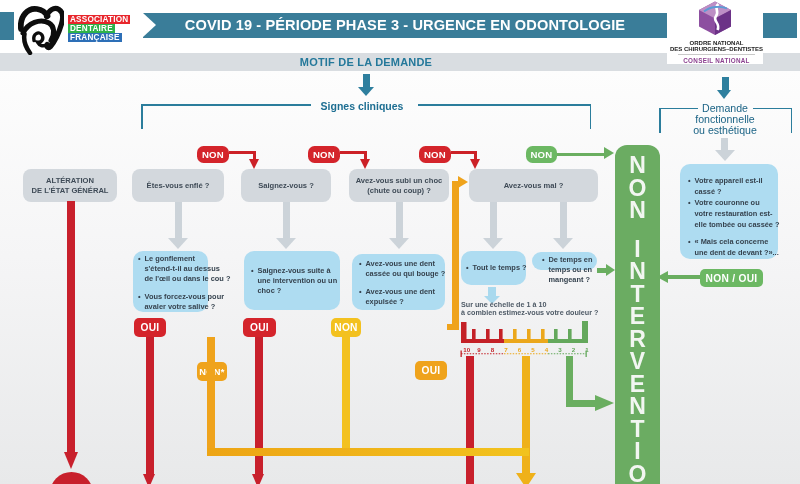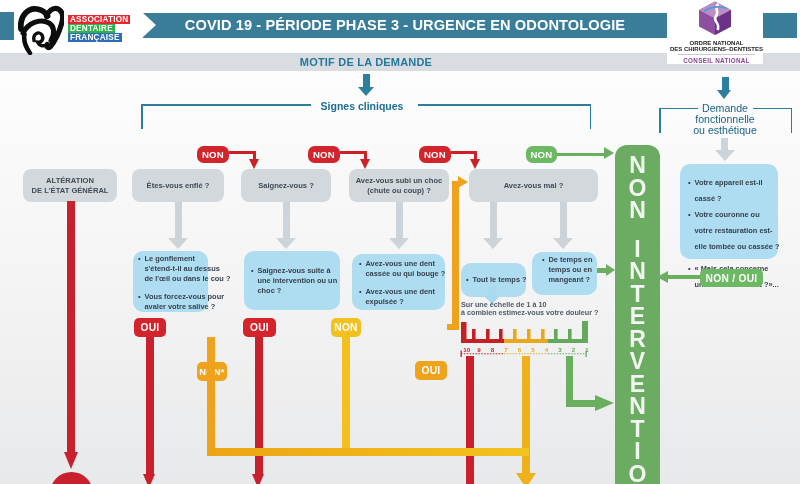--- a/index.html
+++ b/index.html
@@ -149,27 +149,27 @@
     <div class="it">Le gonflement<br>s'étend-t-il au dessus<br>de l'œil ou dans le cou ?</div>
     <div class="it" style="margin-top:8px;">Vous forcez-vous pour<br>avaler votre salive ?</div>
     </div>
   <div class="bbox" style="left:244px;top:251px;width:96px;height:59px;padding:15px 0 0 7px;">
     <div class="it">Saignez-vous suite à<br>une intervention ou un<br>choc ?</div>
     </div>
   <div class="bbox" style="left:352px;top:254px;width:93px;height:56px;padding:5px 0 0 7px;">
     <div class="it">Avez-vous une dent<br>cassée ou qui bouge ?</div>
     <div class="it" style="margin-top:8px;">Avez-vous une dent<br>expulsée ?</div>
     </div>
-  <div class="bbox" style="left:461px;top:263px;width:65px;height:34px;padding:12px 0 0 5px;">
+  <div class="bbox" style="left:461px;top:251px;width:65px;height:34px;padding:12px 0 0 5px;">
     <div class="it">Tout le temps ?</div>
     </div>
-  <div class="bbox" style="left:532px;top:252px;width:65px;height:43px;padding:3px 0 0 10px;">
+  <div class="bbox" style="left:532px;top:252px;width:65px;height:18px;padding:3px 0 0 10px;">
     <div class="it">De temps en<br>temps ou en<br>mangeant ?</div>
     </div>
-  <div class="bbox" style="left:680px;top:164px;width:98px;height:95px;padding:11px 0 0 8px;line-height:16px;">
+  <div class="bbox" style="left:680px;top:164px;width:98px;height:95px;padding:11px 0 0 8px;line-height:11px;">
     <div class="it">Votre appareil est-il<br>cassé ?</div>
     <div class="it" style="margin-top:0;">Votre couronne ou<br>votre restauration est-<br>elle tombée ou cassée ?</div>
     <div class="it" style="margin-top:5.5px;">« Mais cela concerne<br>une dent de devant ?»...</div>
     </div>
 
   <div class="vline" style="left:488px;top:287px;width:8px;height:9px;background:#a9d9ee;"></div>
   <div class="tri" style="left:484px;top:296px;border-left:8px solid transparent;border-right:8px solid transparent;border-top:8px solid #a9d9ee;"></div>
 
   <div class="vline" style="left:597px;top:268px;width:9px;height:4.5px;background:#6aae60;"></div>
   <div class="tri" style="left:606px;top:264px;border-top:6.5px solid transparent;border-bottom:6.5px solid transparent;border-left:9px solid #6aae60;"></div>

